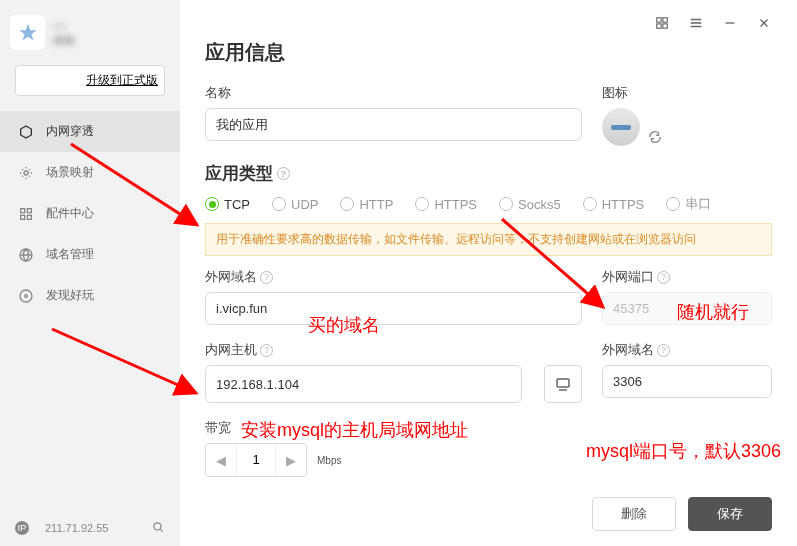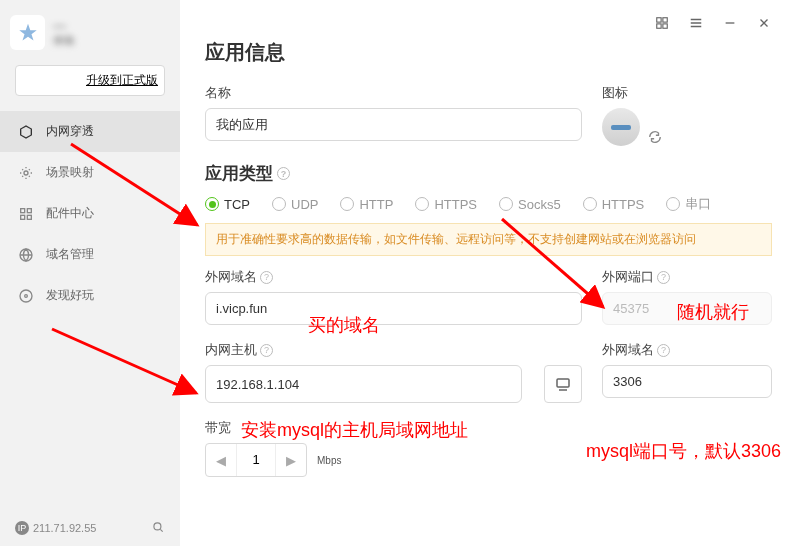--- a/index.html
+++ b/index.html
@@ -11,21 +11,21 @@
 .star-icon svg { width: 22px; height: 22px; }
 .profile-info { flex: 1; filter: blur(3px); }
 .profile-name { font-size: 13px; color: #333; font-weight: 500; }
 .profile-sub { font-size: 11px; color: #666; }
 .upgrade-btn { margin: 5px 15px 15px 15px; padding: 6px; background: #fff; border: 1px solid #d9d9d9; border-radius: 4px; font-size: 12px; text-align: right; cursor: pointer; text-decoration: underline; }
 .nav-list { flex: 1; }
 .nav-item { display: flex; align-items: flex-end; padding: 12px 18px; gap: 12px; font-size: 12px; color: #666; cursor: pointer; }
 .nav-item.active { background: #e3e3e3; color: #333; font-weight: 500; }
 .nav-item .icon { width: 16px; height: 16px; display: flex; align-items: center; justify-content: center; }
 .sidebar-footer { padding: 10px 15px; display: flex; justify-content: space-between; align-items: center; font-size: 11px; color: #888; }
-.ip-badge { display: flex; align-items: center; gap: 4px; }
+.ip-badge { display: flex; align-items: center; gap: 16px; }
 .ip-dot { width: 14px; height: 14px; background: #888; border-radius: 50%; color: #fff; font-size: 9px; display: flex; align-items: center; justify-content: center; }
 .main { flex: 1; padding: 15px 25px 0 25px; overflow: hidden; position: relative; }
 .titlebar { display: flex; justify-content: flex-end; gap: 18px; align-items: center; padding-bottom: 8px; color: #555; }
 .titlebar .tbtn { width: 16px; height: 16px; cursor: pointer; display: flex; align-items: center; justify-content: center; }
 h1 { font-size: 20px; color: #333; font-weight: 700; margin-bottom: 18px; }
 h2 { font-size: 17px; color: #333; font-weight: 600; margin-bottom: 10px; display: flex; align-items: center; gap: 4px; }
 .form-row { display: flex; gap: 20px; align-items: flex-start; }
 .field { flex: 1; }
 .field.narrow { flex: 0 0 170px; }
 .label { font-size: 13px; color: #444; margin-bottom: 6px; display: flex; align-items: center; gap: 3px; }
@@ -270,20 +270,24 @@
       <div class="bandwidth">
         <div class="stepper">
           <div class="sbtn">◀</div>
           <div class="sval">1</div>
           <div class="sbtn">▶</div>
         </div>
         <span class="bw-unit">Mbps</span>
       </div>
     </div>
 
+    <div class="footer">
+      <div class="btn btn-default">删除</div>
+      <div class="btn btn-primary">保存</div>
+    </div>
   </div>
 </div>
 
 <svg class="arrow" style="left:67px;top:140px" width="140" height="95">
     <defs>
       <marker id="ah1" markerWidth="8" markerHeight="8" refX="7" refY="4" orient="auto">
         <path d="M0,0 L8,4 L0,8 z" fill="#ff0000"></path>
       </marker>
     </defs>
     <path d="M4,4 L130,85" stroke="#ff0000" stroke-width="3" marker-end="url(#ah1)"></path>

